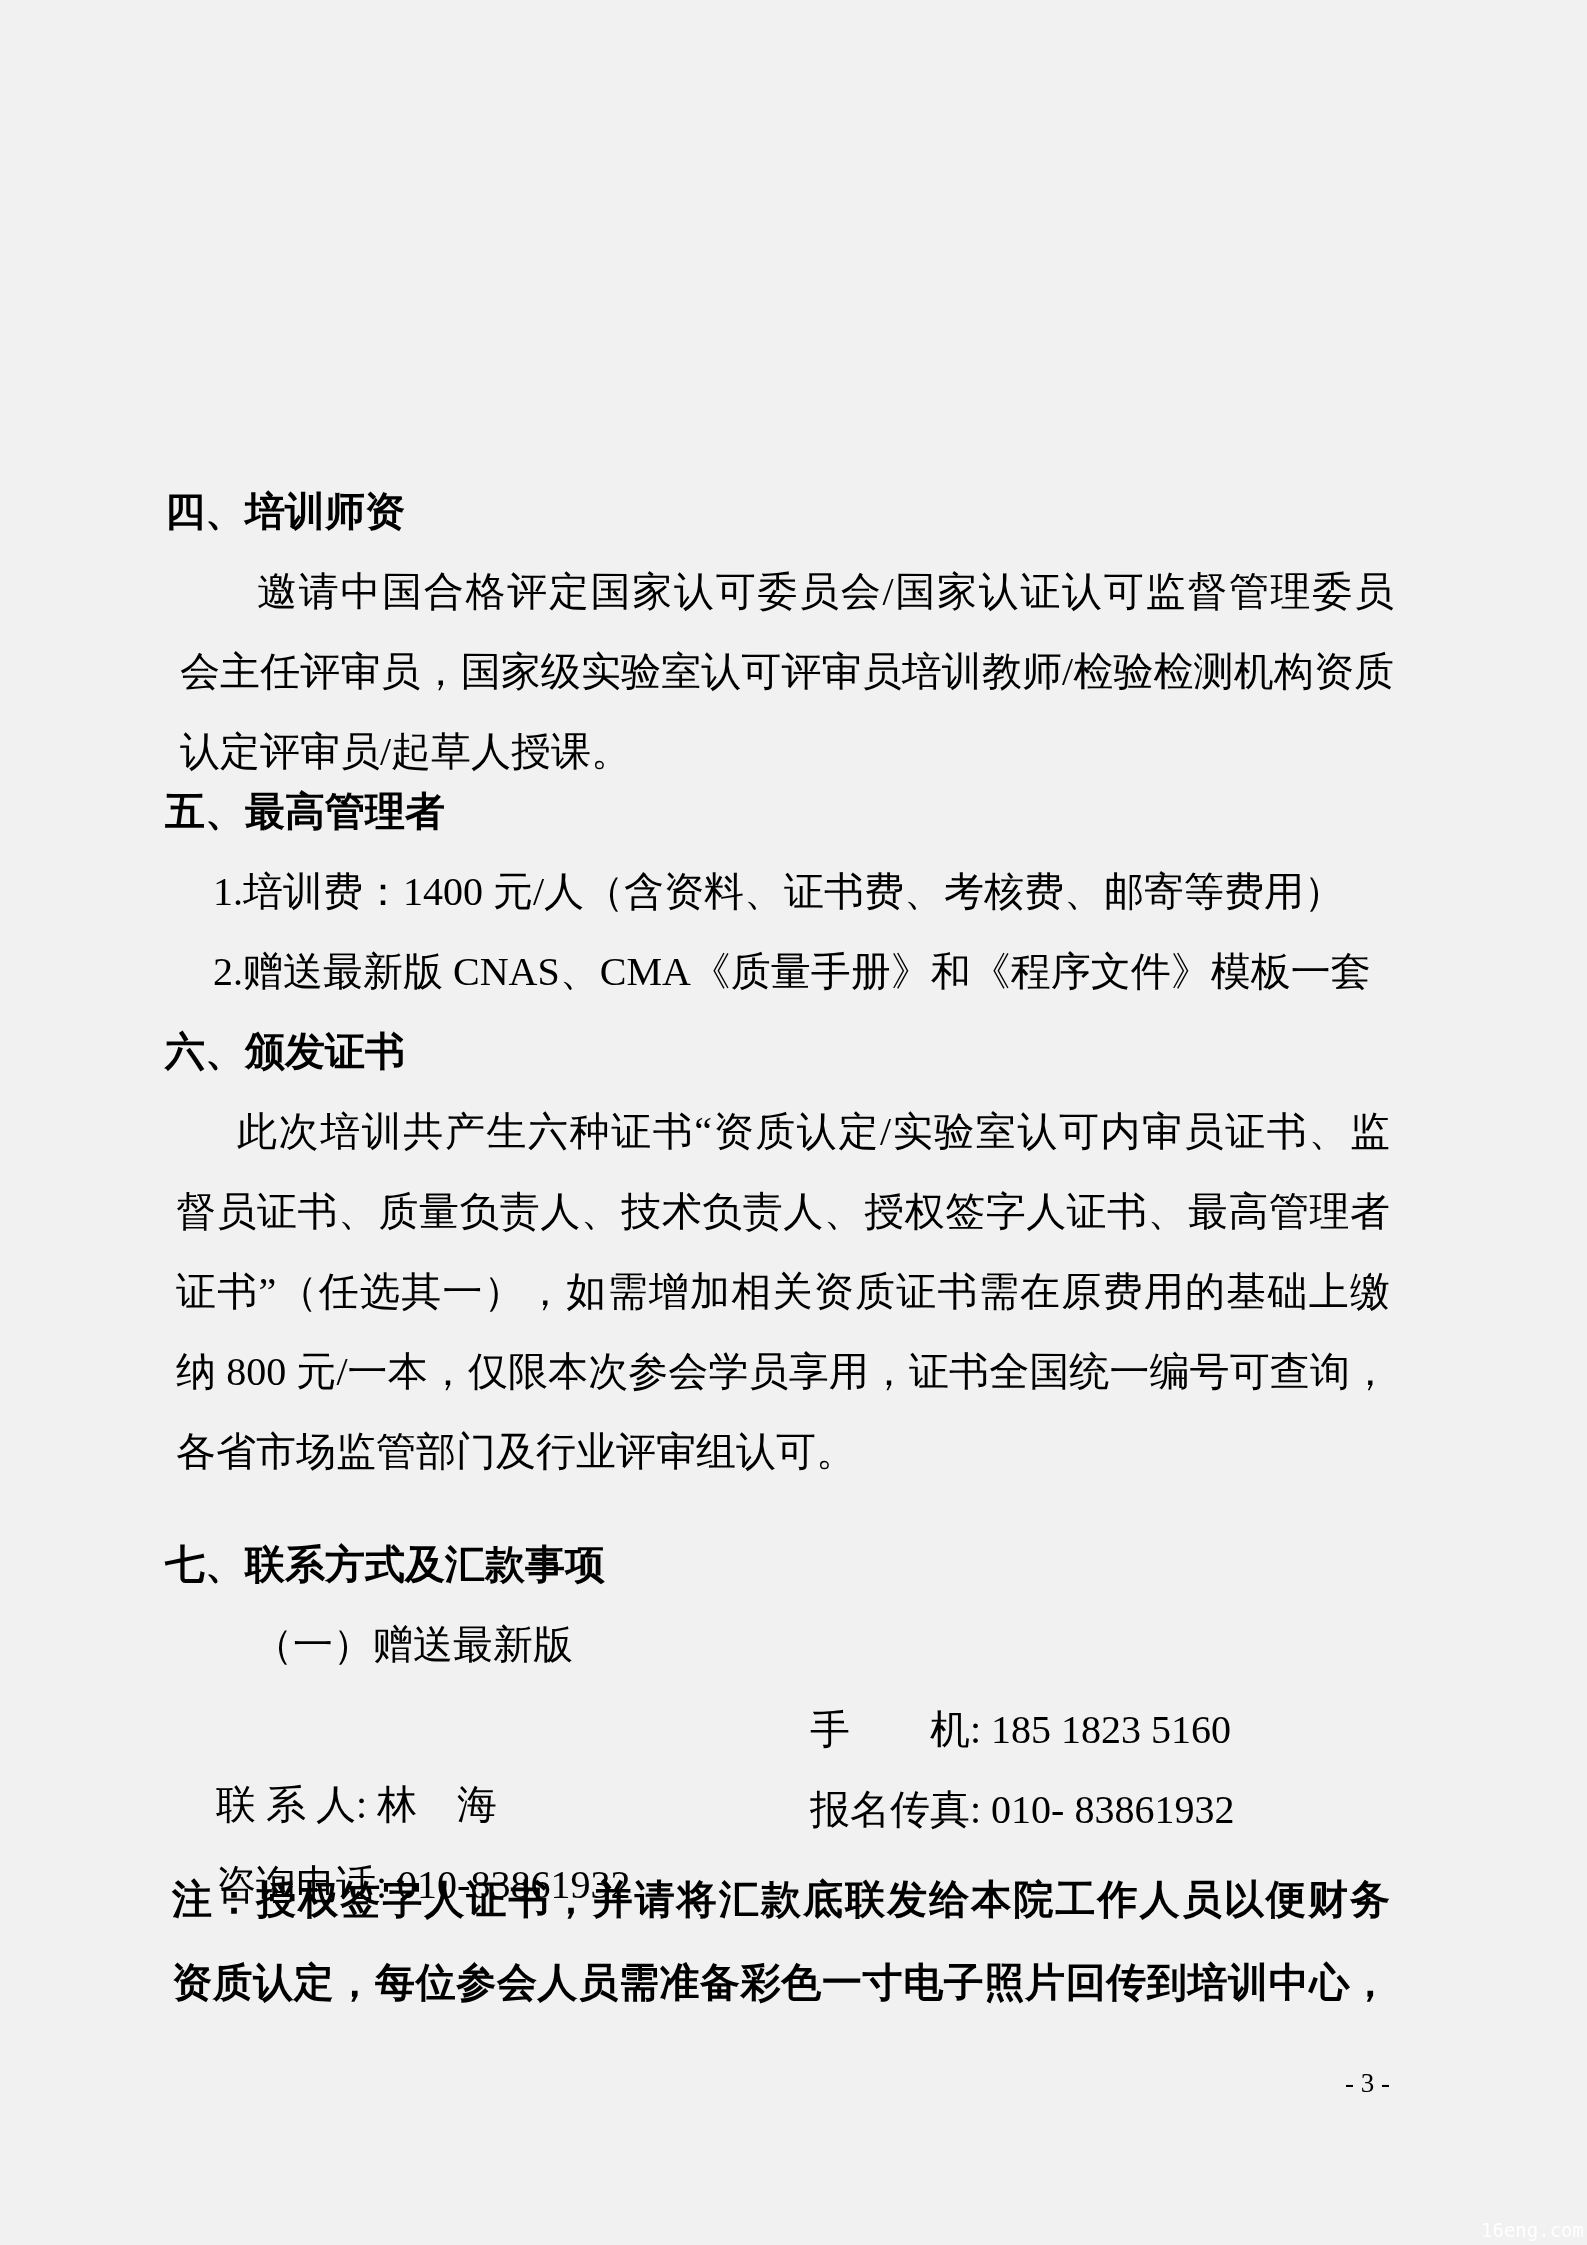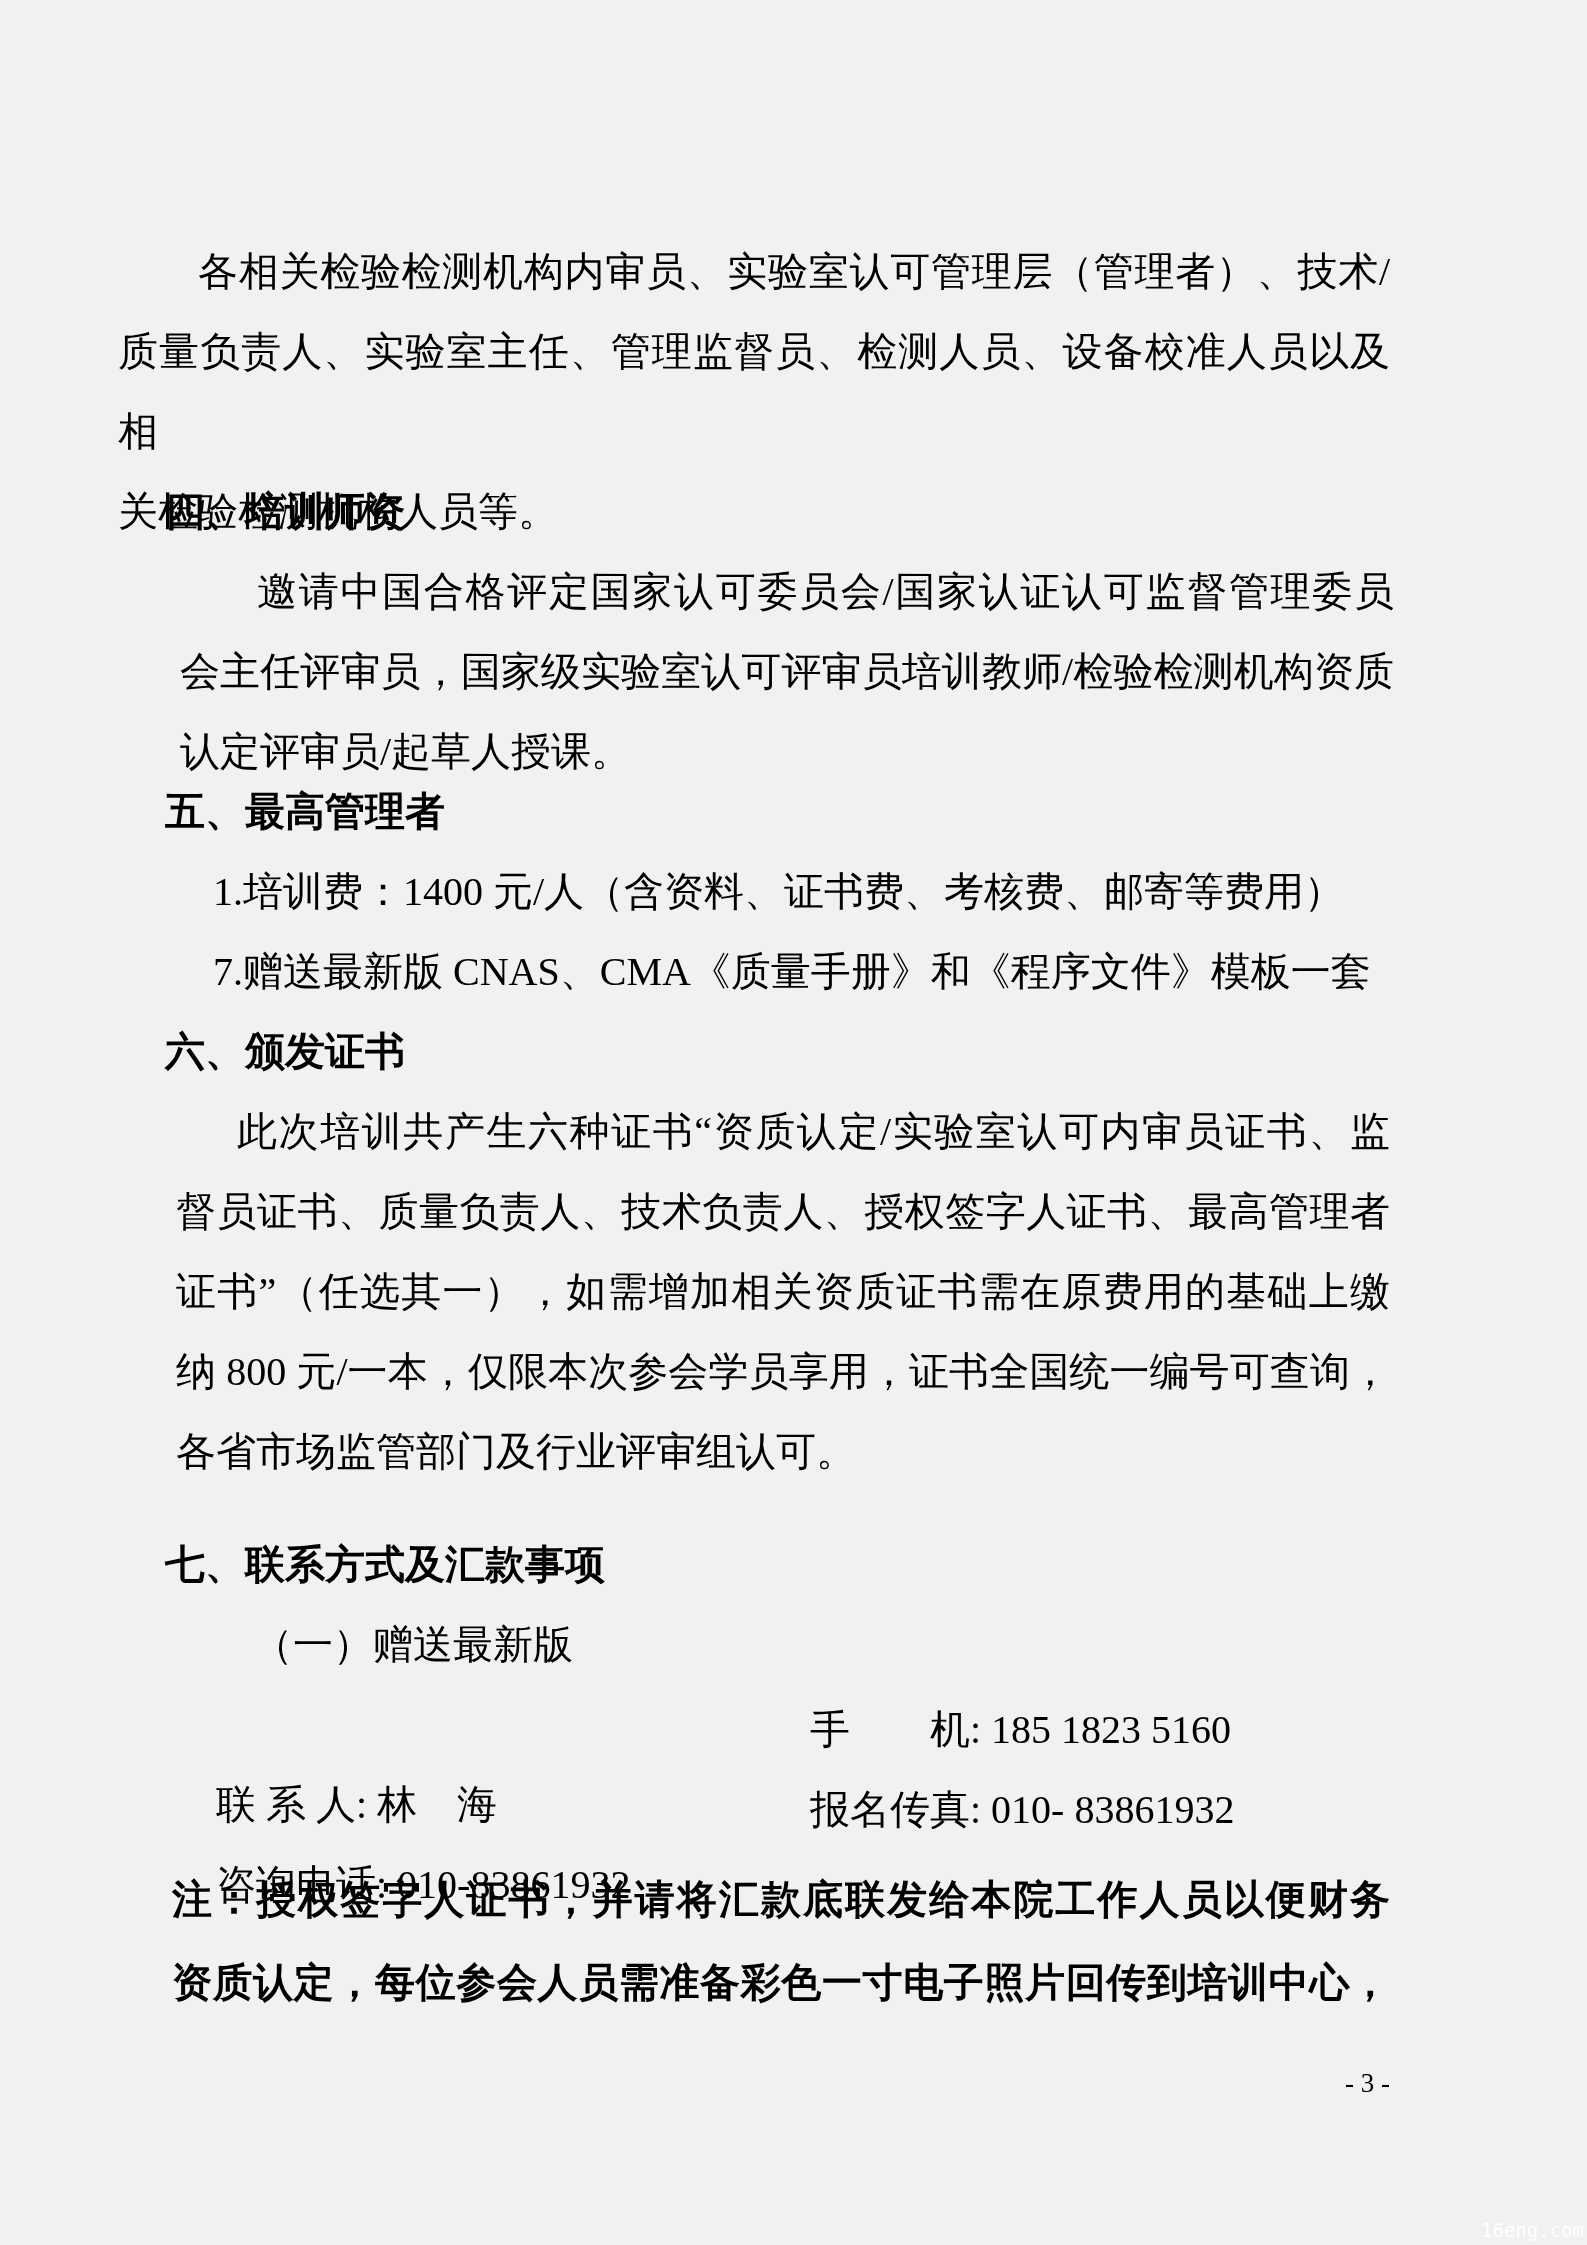--- a/index.html
+++ b/index.html
@@ -66,39 +66,34 @@
     font-size: 19px;
     line-height: 22px;
     white-space: pre;
   }
 </style>
 </head>
 <body>
 
 <div class="page">
 
-  <div class="block" style="top:232px; left:118px; width:1272px;">
-    <div class="line just indent-80">各相关检验检测机构内审员、实验室认可管理层（管理者）、技术/</div>
-    <div class="line just">质量负责人、实验室主任、管理监督员、检测人员、设备校准人员以及相</div>
-    <div class="line">关检验检测机构人员等。</div>
-  </div>
 
   <div class="block heading" style="top:472px; left:165px;">四、培训师资</div>
 
   <div class="block" style="top:552px; left:180px; width:1214px;">
     <div class="line just indent-77">邀请中国合格评定国家认可委员会/国家认证认可监督管理委员</div>
     <div class="line just">会主任评审员，国家级实验室认可评审员培训教师/检验检测机构资质</div>
     <div class="line">认定评审员/起草人授课。</div>
   </div>
 
   <div class="block heading" style="top:772px; left:165px;">五、最高管理者</div>
 
   <div class="block" style="top:852px; left:213px; width:1200px;">
     <div class="item-line">1.培训费：1400 元/人（含资料、证书费、考核费、邮寄等费用）</div>
-    <div class="item-line">7.赠送最新版 CNAS、CMA《质量手册》和《程序文件》模板一套</div>
+    <div class="item-line">2.赠送最新版 CNAS、CMA《质量手册》和《程序文件》模板一套</div>
   </div>
 
   <div class="block heading" style="top:1012px; left:165px;">六、颁发证书</div>
 
   <div class="block" style="top:1092px; left:176px; width:1214px;">
     <div class="line just indent-61">此次培训共产生六种证书“资质认定/实验室认可内审员证书、监</div>
     <div class="line just">督员证书、质量负责人、技术负责人、授权签字人证书、最高管理者</div>
     <div class="line just">证书”（任选其一），如需增加相关资质证书需在原费用的基础上缴</div>
     <div class="line just">纳 800 元/一本，仅限本次参会学员享用，证书全国统一编号可查询，</div>
     <div class="line">各省市场监管部门及行业评审组认可。</div>

